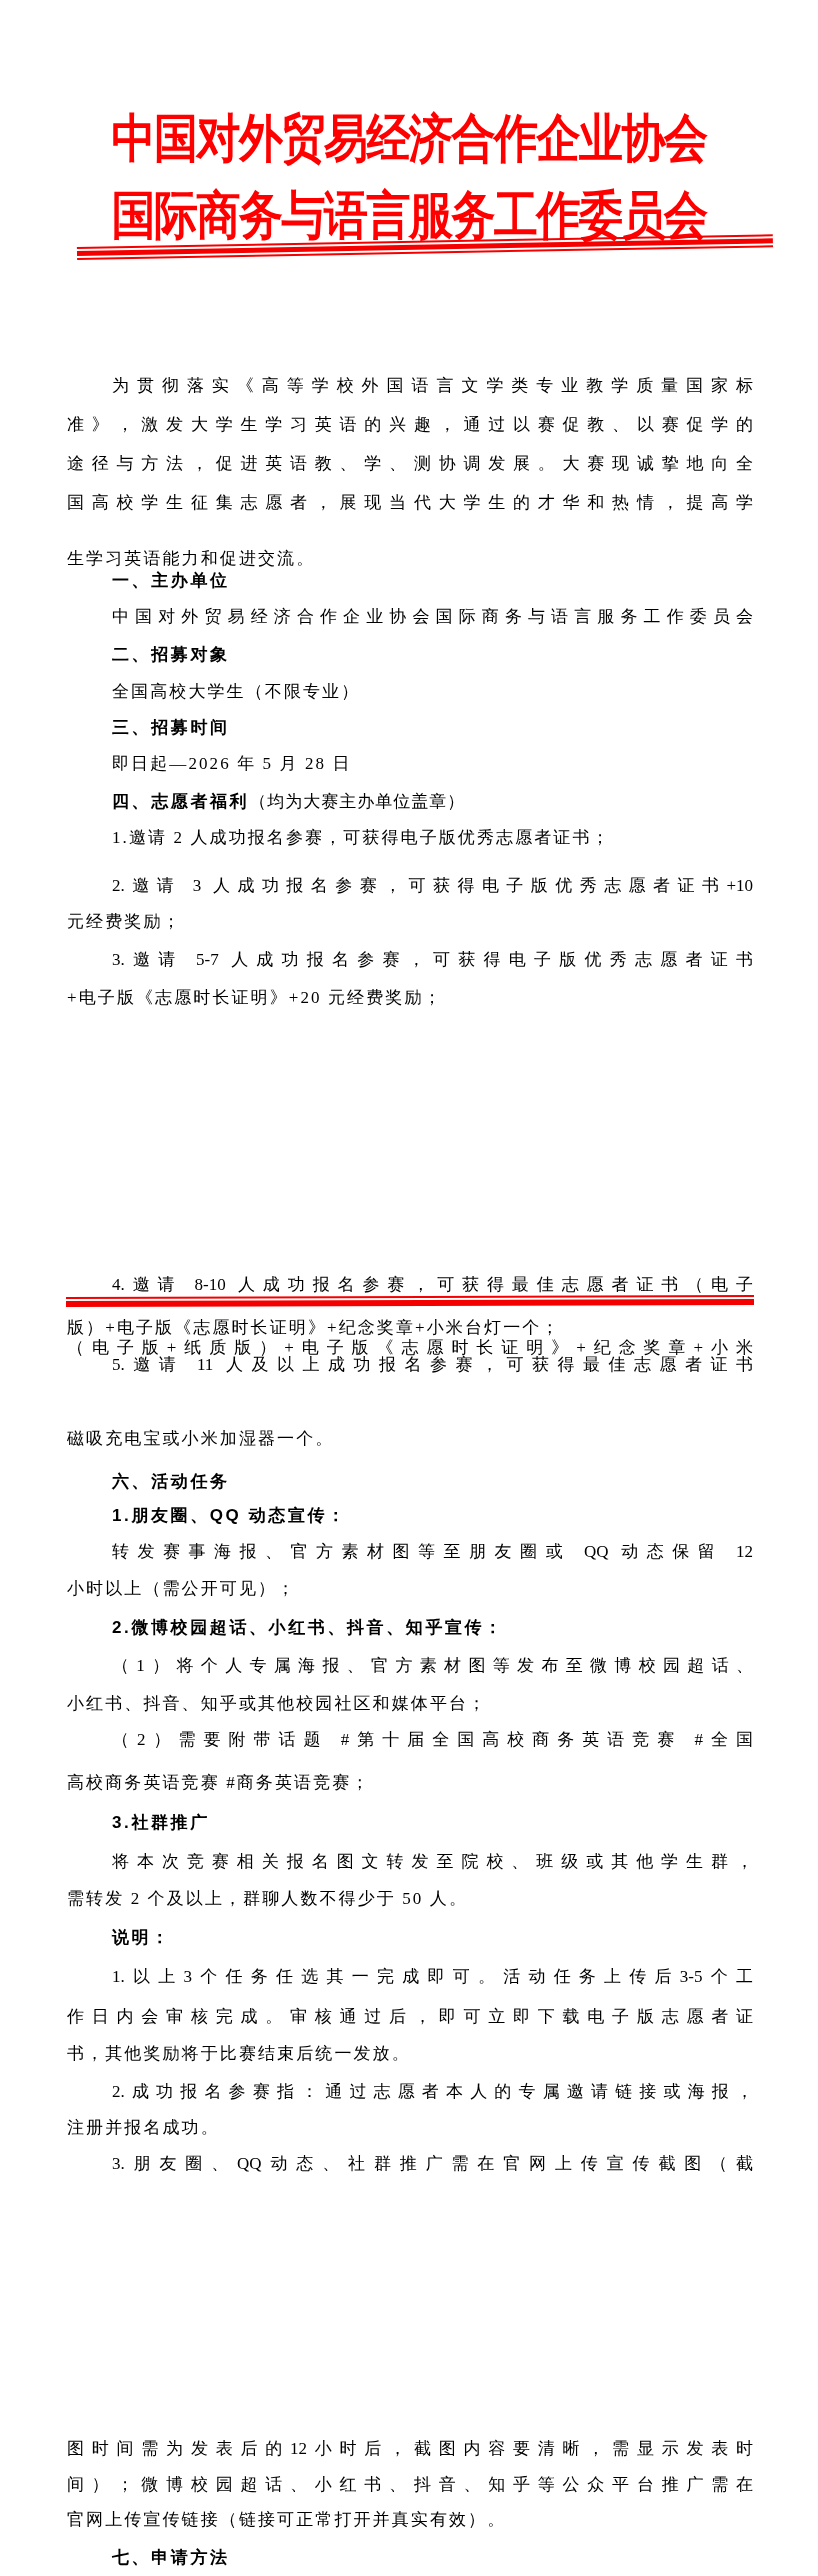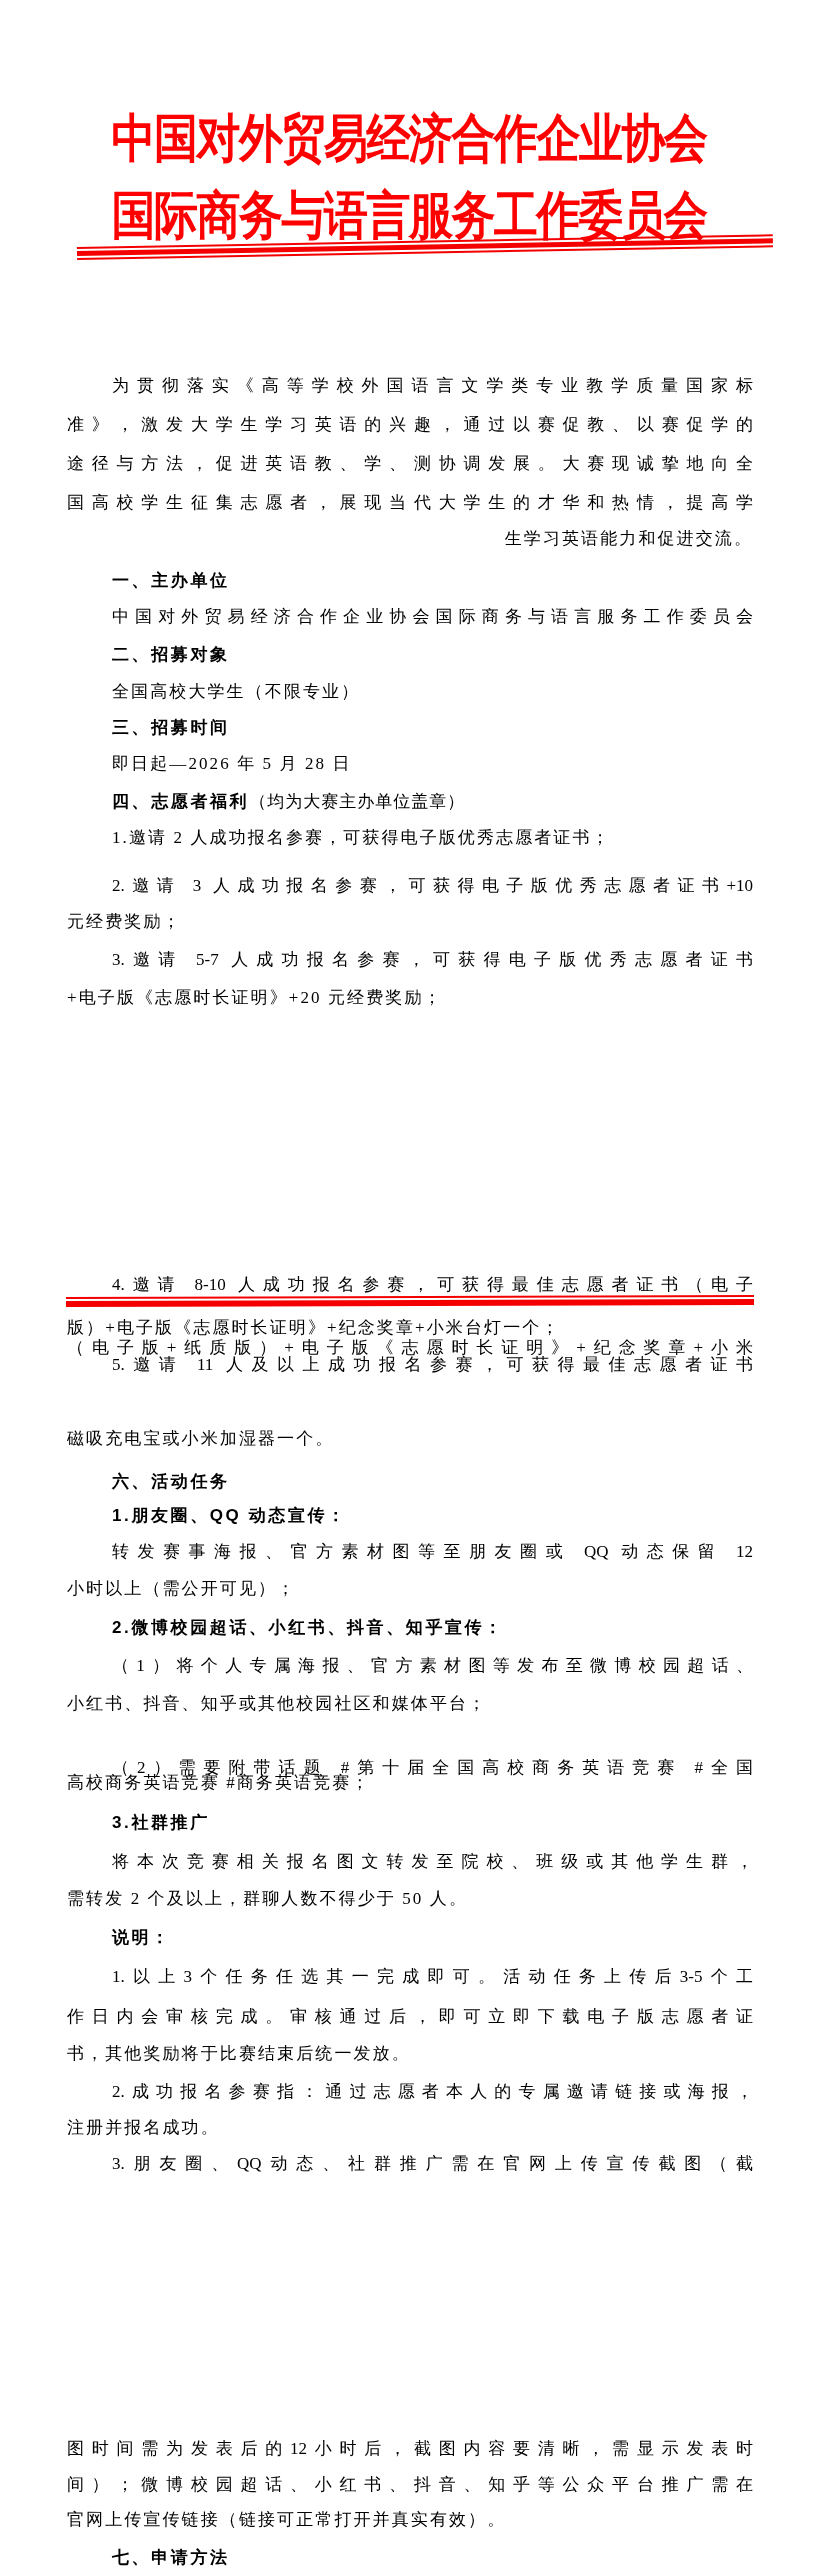--- a/index.html
+++ b/index.html
@@ -59,21 +59,21 @@
     <div class="thick"></div>
     <div class="thin"></div>
   </div>
 
 
   <div id="lines-layer">
       <div class="line body indent fill" style="top: 367px;">为贯彻落实《高等学校外国语言文学类专业教学质量国家标</div>
       <div class="line body fill" style="top: 406px;">准》，激发大学生学习英语的兴趣，通过以赛促教、以赛促学的</div>
       <div class="line body fill" style="top: 445px;">途径与方法，促进英语教、学、测协调发展。大赛现诚挚地向全</div>
       <div class="line body fill" style="top: 484px;">国高校学生征集志愿者，展现当代大学生的才华和热情，提高学</div>
-      <div class="line body" style="top: 520px; text-align: right;">生学习英语能力和促进交流。</div>
+      <div class="line body" style="top: 540px;">生学习英语能力和促进交流。</div>
       <div class="line h indent" style="top: 562px;">一、主办单位</div>
       <div class="line body indent fill" style="top: 598px;">中国对外贸易经济合作企业协会国际商务与语言服务工作委员会</div>
       <div class="line h indent" style="top: 636px;">二、招募对象</div>
       <div class="line body indent" style="top: 673px;">全国高校大学生（不限专业）</div>
       <div class="line h indent" style="top: 709px;">三、招募时间</div>
       <div class="line body indent" style="top: 745px;">即日起—2026 年 5 月 28 日</div>
       <div class="line h indent" style="top: 783px;"><span>四、志愿者福利</span><span class="normal-part">（均为大赛主办单位盖章）</span></div>
       <div class="line body indent" style="top: 819px;">1.邀请 2 人成功报名参赛，可获得电子版优秀志愿者证书；</div>
       <div class="line body indent fill" style="top: 867px;">2.邀请 3 人成功报名参赛，可获得电子版优秀志愿者证书+10</div>
       <div class="line body" style="top: 903px;">元经费奖励；</div>
@@ -84,21 +84,21 @@
       <div class="line body indent fill" style="top: 1346px;">5.邀请 11 人及以上成功报名参赛，可获得最佳志愿者证书</div>
       <div class="line body fill" style="top: 1329px;">（电子版+纸质版）+电子版《志愿时长证明》+纪念奖章+小米</div>
       <div class="line body" style="top: 1420px;">磁吸充电宝或小米加湿器一个。</div>
       <div class="line h indent" style="top: 1463px;">六、活动任务</div>
       <div class="line sh indent" style="top: 1497px;">1.朋友圈、QQ 动态宣传：</div>
       <div class="line body indent fill" style="top: 1533px;">转发赛事海报、官方素材图等至朋友圈或 QQ 动态保留 12</div>
       <div class="line body" style="top: 1570px;">小时以上（需公开可见）；</div>
       <div class="line sh indent" style="top: 1609px;">2.微博校园超话、小红书、抖音、知乎宣传：</div>
       <div class="line body indent fill" style="top: 1647px;">（1）将个人专属海报、官方素材图等发布至微博校园超话、</div>
       <div class="line body" style="top: 1685px;">小红书、抖音、知乎或其他校园社区和媒体平台；</div>
-      <div class="line body indent fill" style="top: 1721px; margin-top: 28px;">（2）需要附带话题 #第十届全国高校商务英语竞赛 #全国</div>
+      <div class="line body indent fill" style="top: 1721px;">（2）需要附带话题 #第十届全国高校商务英语竞赛 #全国</div>
       <div class="line body" style="top: 1764px;">高校商务英语竞赛 #商务英语竞赛；</div>
       <div class="line sh indent" style="top: 1804px;">3.社群推广</div>
       <div class="line body indent fill" style="top: 1843px;">将本次竞赛相关报名图文转发至院校、班级或其他学生群，</div>
       <div class="line body" style="top: 1880px;">需转发 2 个及以上，群聊人数不得少于 50 人。</div>
       <div class="line sh indent" style="top: 1919px;">说明：</div>
       <div class="line body indent fill" style="top: 1958px;">1.以上3个任务任选其一完成即可。活动任务上传后3-5个工</div>
       <div class="line body fill" style="top: 1998px;">作日内会审核完成。审核通过后，即可立即下载电子版志愿者证</div>
       <div class="line body" style="top: 2035px;">书，其他奖励将于比赛结束后统一发放。</div>
       <div class="line body indent fill" style="top: 2073px;">2.成功报名参赛指：通过志愿者本人的专属邀请链接或海报，</div>
       <div class="line body" style="top: 2109px;">注册并报名成功。</div>

